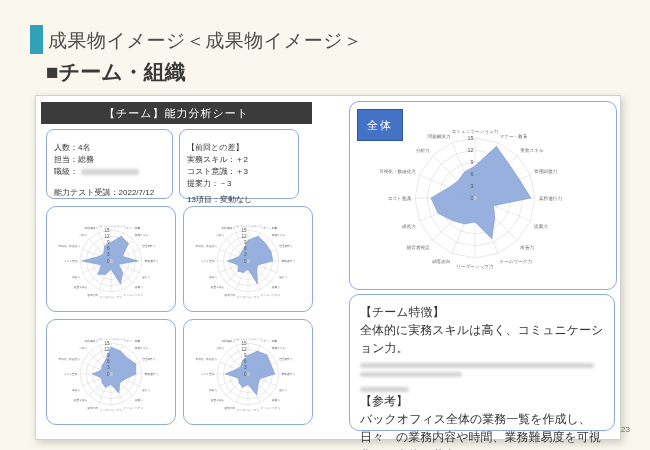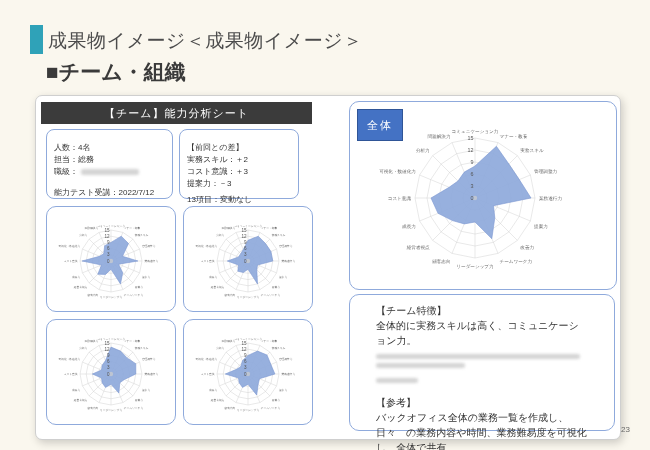--- a/index.html
+++ b/index.html
@@ -6,21 +6,21 @@
   body{
     width:650px;height:450px;position:relative;overflow:hidden;
     background:#FAF7EE;
     font-family:"Liberation Sans","DejaVu Sans",sans-serif;
   }
   .accent-bar{position:absolute;left:30px;top:25px;width:13px;height:29px;background:#2FA2B8}
   .page-title{position:absolute;left:48px;top:28px;font-size:19px;color:#4c4c4c;letter-spacing:.5px;white-space:nowrap}
   .section-title{position:absolute;left:46px;top:58px;font-size:21px;font-weight:bold;color:#3a3a3a;white-space:nowrap}
   .main-card{
     position:absolute;left:35px;top:95px;width:584px;height:343px;
-    background:#fff;border:1px solid #cfcfcf;border-radius:7px;
+    background:#fff;border:1px solid #cfcfcf;border-radius:1px;
     box-shadow:2px 3px 8px rgba(0,0,0,.18);
   }
   .team-header{
     position:absolute;left:5px;top:6px;width:271px;height:22px;background:#3b3b3b;
     color:#fff;font-size:11px;display:flex;align-items:center;justify-content:center;letter-spacing:1px;
   }
   .info-box{
     position:absolute;border:1px solid #8FAADC;border-radius:8px;background:#fff;
     font-size:8px;color:#333;padding:12px 7px;box-sizing:border-box;line-height:1.5;
   }
@@ -33,25 +33,25 @@
   .mc-3{left:10px;top:223px;width:128px;height:104px}
   .mc-4{left:147px;top:223px;width:128px;height:104px}
   .overall-card{position:absolute;left:313px;top:5px;width:266px;height:187px;border:1px solid #8FAADC;border-radius:10px;background:#fff}
   .overall-badge{
     position:absolute;left:7px;top:7px;width:46px;height:32px;z-index:2;
     background:#4472C4;border:1px solid #2F5597;color:#fff;font-size:11px;
     display:flex;align-items:center;justify-content:center;letter-spacing:2px;box-sizing:border-box;
   }
   .feature-card{
     position:absolute;left:313px;top:198px;width:266px;height:137px;border:1px solid #8FAADC;border-radius:10px;
-    background:#fff;font-size:10px;color:#333;padding:8px 26px;box-sizing:border-box;line-height:1.5;
+    background:#fff;font-size:12px;color:#333;padding:8px 10px;box-sizing:border-box;line-height:1.5;
   }
   .redacted{background:#a9a9a9;filter:blur(1.6px);opacity:.5;border-radius:2px;height:5px}
   .redacted.inline{display:inline-block;width:58px;height:6px;vertical-align:middle}
-  .gap6{margin-top:6px}.gap4{margin-top:4px}.gap10{margin-top:10px}.gap12{margin-top:12px}
+  .gap6{margin-top:6px}.gap4{margin-top:4px}.gap10{margin-top:10px}.gap12{}
   .radar-svg{position:absolute;left:0;top:0;width:100%;height:100%}
   .radar-svg text{font-family:"Liberation Sans","DejaVu Sans",sans-serif}
   .page-number{position:absolute;right:20px;bottom:16px;font-size:8px;color:#666}
   .spacer{height:9px}
 </style>
 </head>
 <body>
 
 <div>
 

